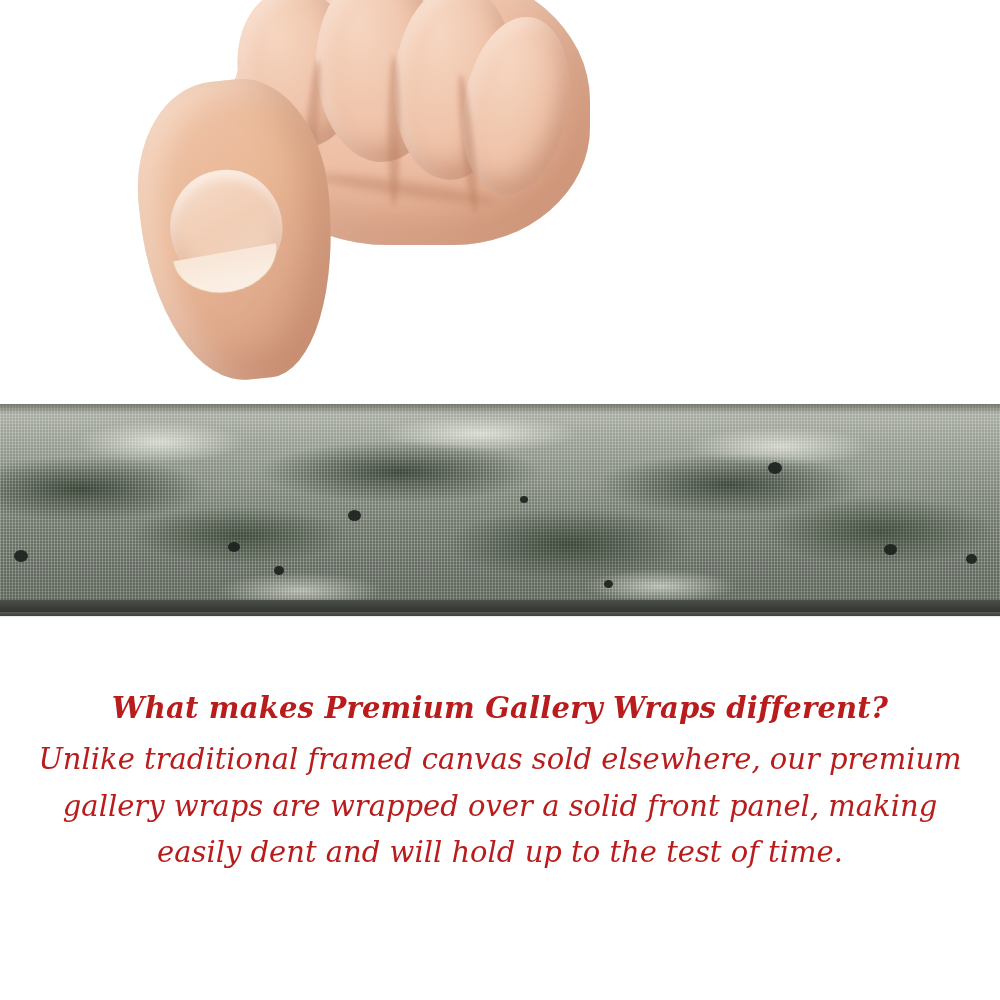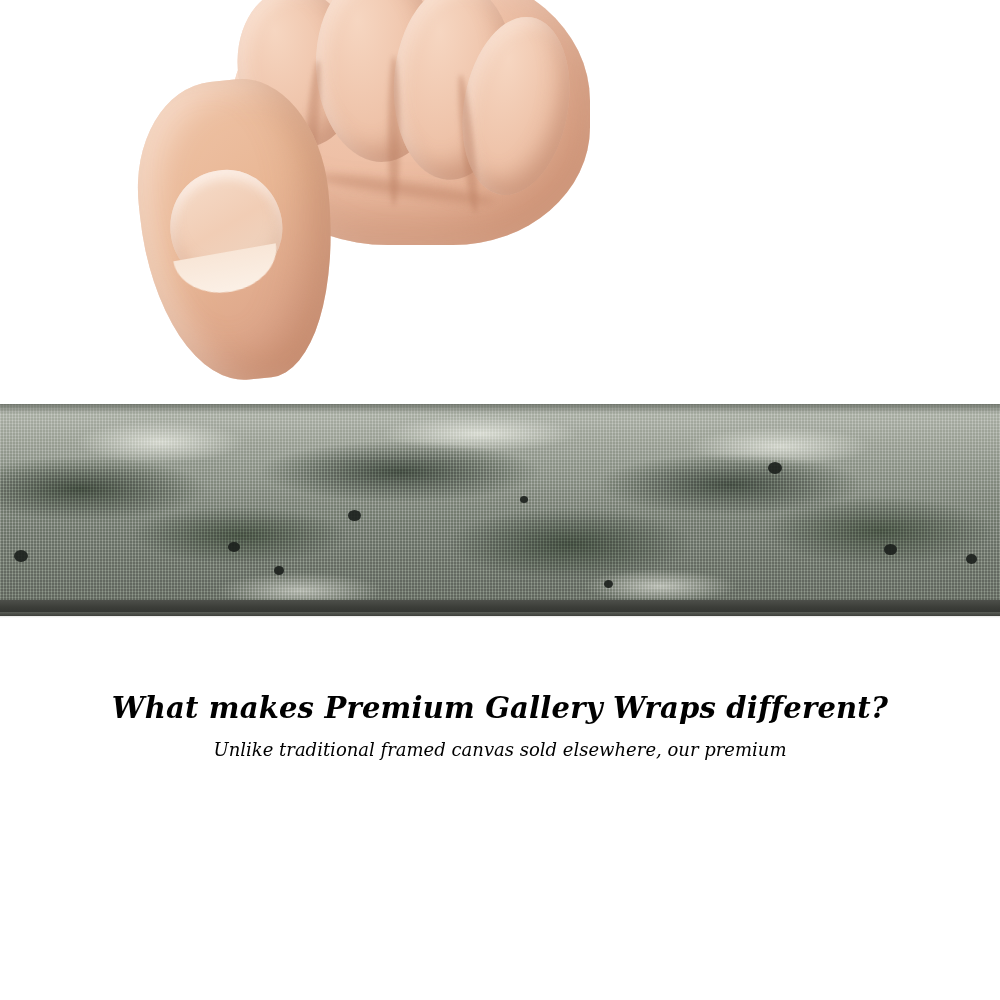--- a/index.html
+++ b/index.html
@@ -178,33 +178,33 @@
     background: linear-gradient(180deg, rgba(120,124,116,0.55), rgba(255,255,255,0));
   }
 
   
   .caption {
     position: absolute;
     left: 0;
     top: 690px;
     width: 1000px;
     text-align: center;
-    color: #000000;
+    color: #b91c1c;
     font-family: "DejaVu Serif", serif;
     font-style: italic;
   }
   .caption .headline {
     font-size: 29px;
     font-weight: 700;
     letter-spacing: 0.2px;
     margin: 0 0 10px 0;
     line-height: 1.25;
   }
   .caption .line {
-    font-size: 18px;
+    font-size: 29px;
     line-height: 1.60;
     margin: 0;
     font-weight: 400;
   }
 </style>
 </head>
 <body>
 
 <div class="page">
 
@@ -242,15 +242,17 @@
 
       <div class="strip-bevel"></div>
     </div>
 
     <div class="strip-underline"></div>
   </div>
 
   <div class="caption">
     <p class="headline">What makes Premium Gallery Wraps different?</p>
     <p class="line">Unlike traditional framed canvas sold elsewhere, our premium</p>
+    <p class="line">gallery wraps are wrapped over a solid front panel, making</p>
+    <p class="line">easily dent and will hold up to the test of time.</p>
   </div>
 
 </div>
 
 </body></html>

